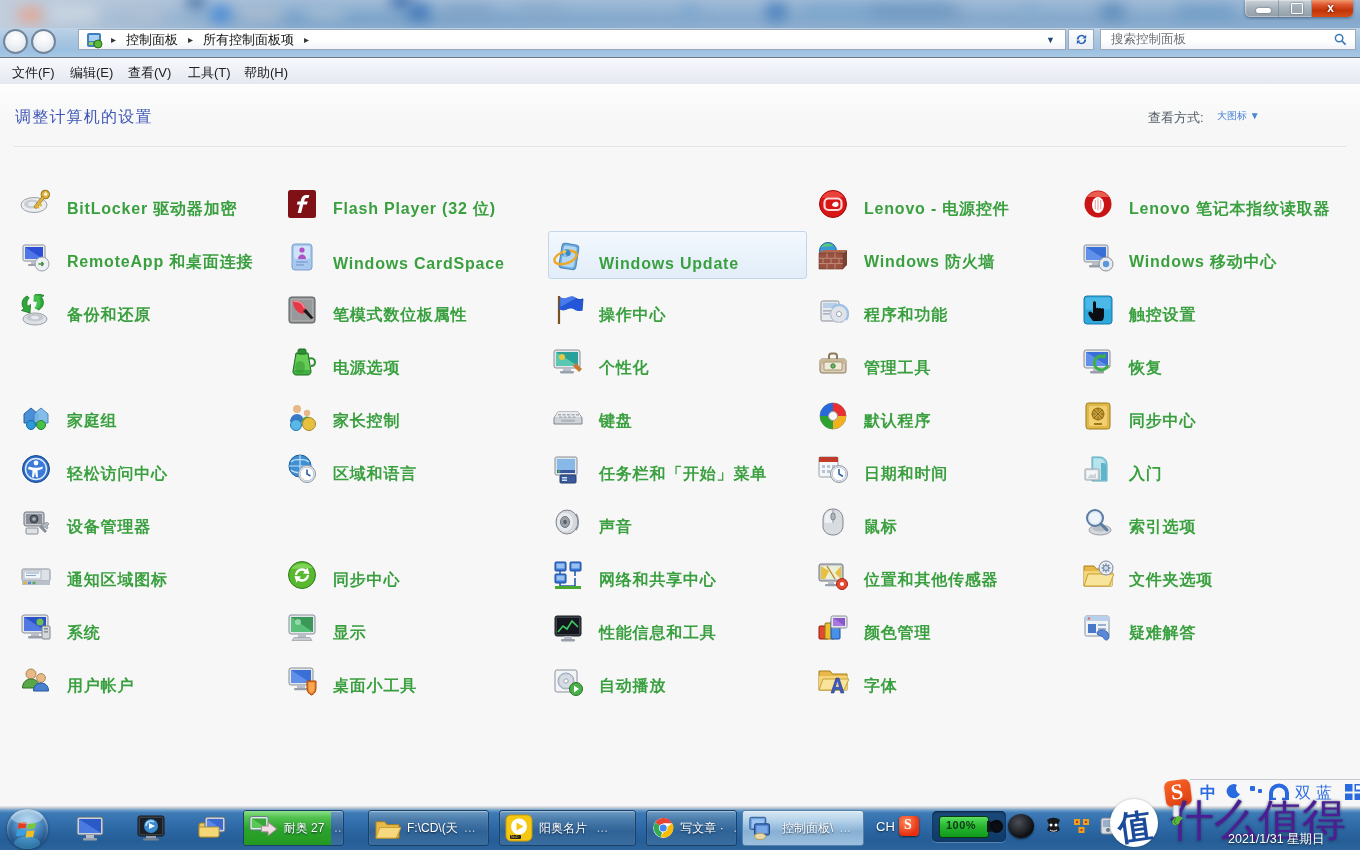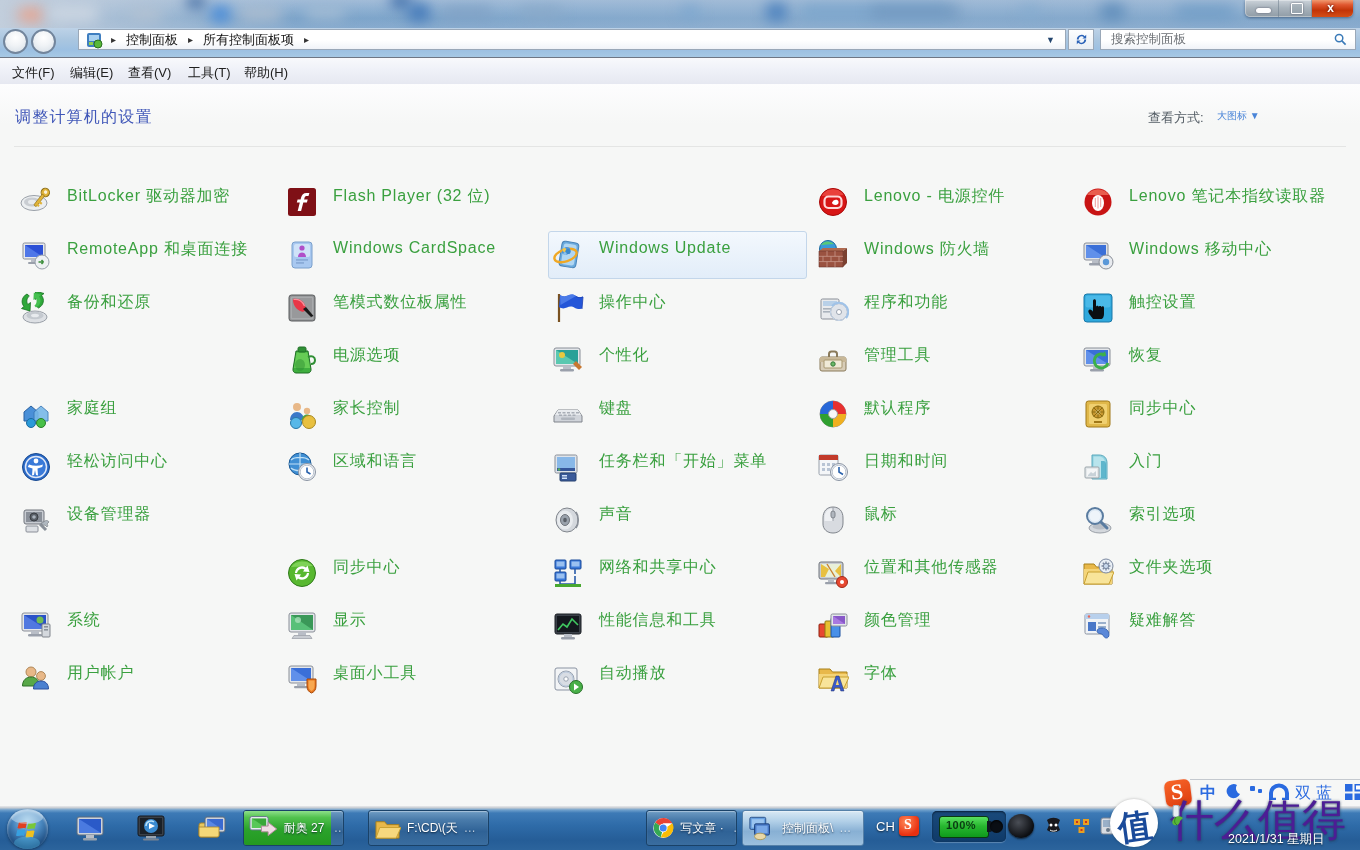--- a/index.html
+++ b/index.html
@@ -26,21 +26,21 @@
  border:1px solid #9aa8b8;box-sizing:border-box;font-size:12.5px;color:#6b6f74;line-height:19px;padding-left:10px;}
 #menubar{position:absolute;left:0;top:58px;width:1360px;height:26px;
  background:linear-gradient(180deg,#f8f9fc 0%,#eff1f8 45%,#e6e8f1 100%);box-sizing:border-box;
  font-size:13px;color:#202020;}
 #menubar span{position:absolute;top:6px;}
 #content{position:absolute;left:0;top:84px;width:1360px;height:724px;background:linear-gradient(180deg,#fdfdfe 0,#f6f7f6 40px,#f6f7f6 100%);}
 #hdr{position:absolute;left:15px;top:23px;font-size:16px;color:#4057b8;letter-spacing:1.2px;}
 #view{position:absolute;left:1148px;top:25px;font-size:13px;color:#555e66;}
 #viewb{position:absolute;left:1217px;top:25px;font-size:10px;color:#4a85d8;}
 #sep{position:absolute;left:14px;top:62px;width:1332px;height:1px;background:#e4e5e4;}
-.it{position:absolute;height:34px;display:flex;align-items:flex-start;z-index:2;}
+.it{position:absolute;height:34px;display:flex;align-items:flex-end;z-index:2;font-weight:bold;}
 .it svg{width:32px;height:32px;flex:0 0 32px;}
 .it span{margin-left:15px;font-size:16px;color:#3aa03f;white-space:nowrap;letter-spacing:0.8px;}
 #hilite{position:absolute;left:548px;top:147px;width:259px;height:48px;border:1px solid #c3d6ea;border-radius:3px;
  background:linear-gradient(180deg,#f3f8fd,#e2edf9);box-sizing:border-box;z-index:1;}
 #taskbar{position:absolute;left:0;top:806px;width:1360px;height:44px;
  background:linear-gradient(180deg,#e8eaec 0%,#c8cdd2 4%,#6fa0cc 9%,#3d7ab6 16%,#2e6ba8 45%,#255d97 78%,#2c649c 100%);}
 #orb{position:absolute;left:7px;top:3px;width:41px;height:40px;border-radius:50%;
  background:radial-gradient(circle at 50% 30%,#9ecbe8 0%,#4a88c0 40%,#1c4a7e 75%,#123a66 100%);
  box-shadow:inset 0 2px 3px rgba(255,255,255,.6),0 1px 3px rgba(0,20,40,.5);overflow:hidden;}
 .qi{position:absolute;top:7px;}
@@ -469,20 +469,32 @@
 <div class="it" style="left:1082px;top:420px">
         <svg viewBox="0 0 32 32">
           <ellipse cx="18" cy="24" rx="11" ry="5" fill="#d4d8dd" stroke="#9aa0a8"></ellipse>
           <ellipse cx="18" cy="22.5" rx="7.5" ry="3" fill="#b8bec6"></ellipse>
           <circle cx="13" cy="12" r="8" fill="#dce8f4" stroke="#5a7ca0" stroke-width="2"></circle>
           <circle cx="13" cy="12" r="5.5" fill="#eef4fa"></circle>
           <path d="M19 18l6 6" stroke="#5a7ca0" stroke-width="3" stroke-linecap="round"></path>
         </svg>
         <span>索引选项</span>
       </div>
+<div class="it" style="left:20px;top:473px">
+        <svg viewBox="0 0 32 32">
+          <rect x="2" y="10" width="28" height="12" rx="1.5" fill="#dde2e8" stroke="#8a8f98"></rect>
+          <rect x="4" y="12" width="17" height="8" fill="#f2f5f8" stroke="#b0b8c0"></rect>
+          <path d="M6 14h13M6 16.5h10" stroke="#8aa8c8" stroke-width="1.2"></path>
+          <rect x="2" y="22" width="28" height="4" fill="#b8c0ca"></rect>
+          <rect x="3.5" y="22.8" width="3" height="2.4" fill="#e8b030"></rect>
+          <rect x="8" y="22.8" width="3" height="2.4" fill="#4a90d8"></rect>
+          <rect x="12.5" y="22.8" width="3" height="2.4" fill="#58a858"></rect>
+        </svg>
+        <span>通知区域图标</span>
+      </div>
 <div class="it" style="left:286px;top:473px">
         <svg viewBox="0 0 32 32">
           <circle cx="16" cy="16" r="13.5" fill="#58b830"></circle>
           <circle cx="16" cy="16" r="13.5" fill="none" stroke="#2f7a1a"></circle>
           <path d="M5 10a13.5 12 0 0 1 22-1z" fill="#88d860" opacity=".8"></path>
           <path d="M9 16a7 7 0 0 1 11-5.5l1.5-2 2 6.5-6.5-.5 1.5-2A5 5 0 0 0 11 16zM23 16a7 7 0 0 1-11 5.5l-1.5 2-2-6.5 6.5.5-1.5 2A5 5 0 0 0 21 16z" fill="#fff"></path>
         </svg>
         <span>同步中心</span>
       </div>
 <div class="it" style="left:552px;top:473px">
@@ -669,20 +681,30 @@
         </svg>
   <span style="position:relative">耐奥 27 <span style="opacity:.65">…</span></span>
 </div>
 <div class="tbtn" style="left:368px;width:121px;">
   <svg width="27" height="26" viewBox="0 0 28 27">
           <path d="M2 7h9l2.5 3H26v14H2z" fill="#e8b84a" stroke="#a8801a"></path>
           <path d="M2 24l4-11h22l-5 11z" fill="#f6d87e" stroke="#c8a030"></path>
         </svg>
   <span>F:\CD\(天<span style="opacity:.65">…</span></span>
 </div>
+<div class="tbtn" style="left:499px;width:137px;">
+  <svg width="28" height="28" viewBox="0 0 28 28">
+          <rect x="1" y="1" width="26" height="26" rx="5" fill="#f4c812" stroke="#c89808"></rect>
+          <circle cx="14" cy="12.5" r="8" fill="#fff"></circle>
+          <path d="M11.5 8.5l7 4-7 4z" fill="#f4c812"></path>
+          <rect x="5" y="21" width="11" height="4" rx="1" fill="#222"></rect>
+          <text x="6" y="24.4" font-size="3.4" fill="#f4c812" font-family="sans-serif">NiuD</text>
+        </svg>
+  <span>阳奥名片 <span style="opacity:.65">…</span></span>
+</div>
 <div class="tbtn" style="left:646px;width:91px;">
   <svg width="26" height="26" viewBox="0 0 28 28">
           <circle cx="14" cy="14" r="12.5" fill="#fff"></circle>
           <path d="M14 14 L4 7a12.5 12.5 0 0 1 21.5 1H14z" fill="#e84335"></path>
           <path d="M14 14l-10-7a12.5 12.5 0 0 0 7 18.5z" fill="#34a853"></path>
           <path d="M25.5 8a12.5 12.5 0 0 1-14.5 17.5l6-11.5z" fill="#fbbc05"></path>
           <circle cx="14" cy="14" r="5.4" fill="#fff"></circle>
           <circle cx="14" cy="14" r="4.4" fill="#4285f4"></circle>
         </svg>
   <span>写文章 · <span style="opacity:.65">…</span></span>

